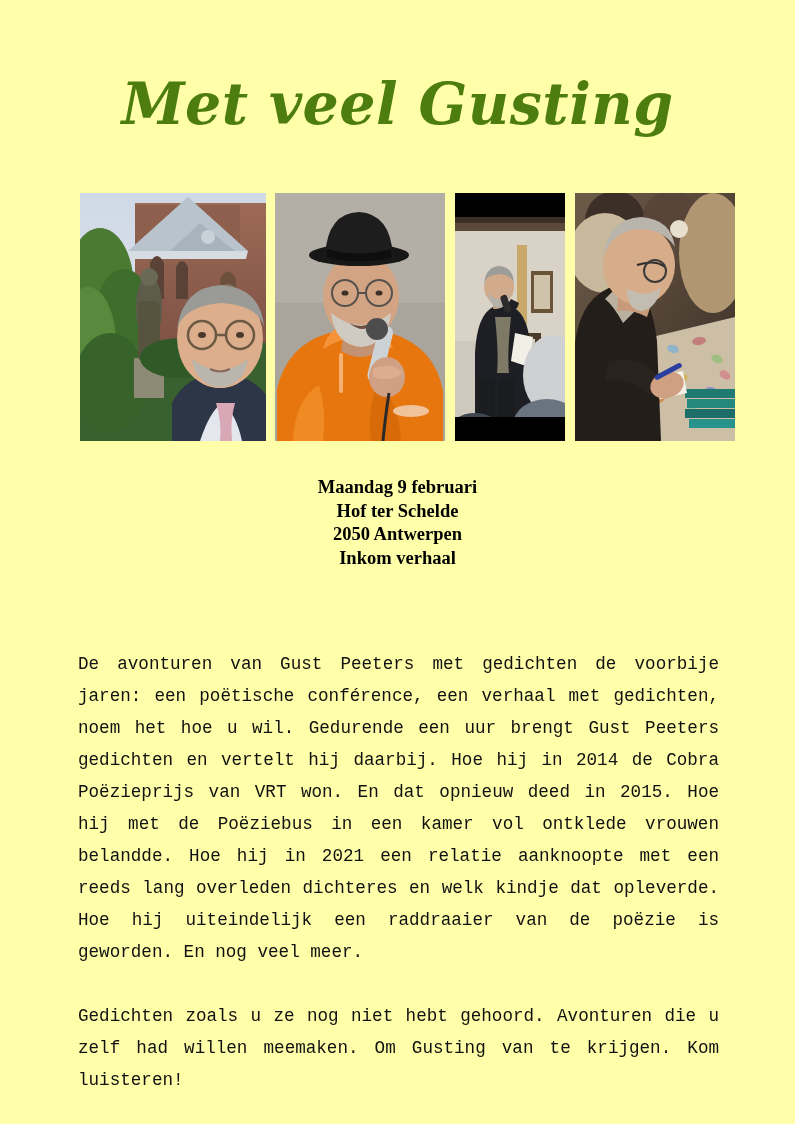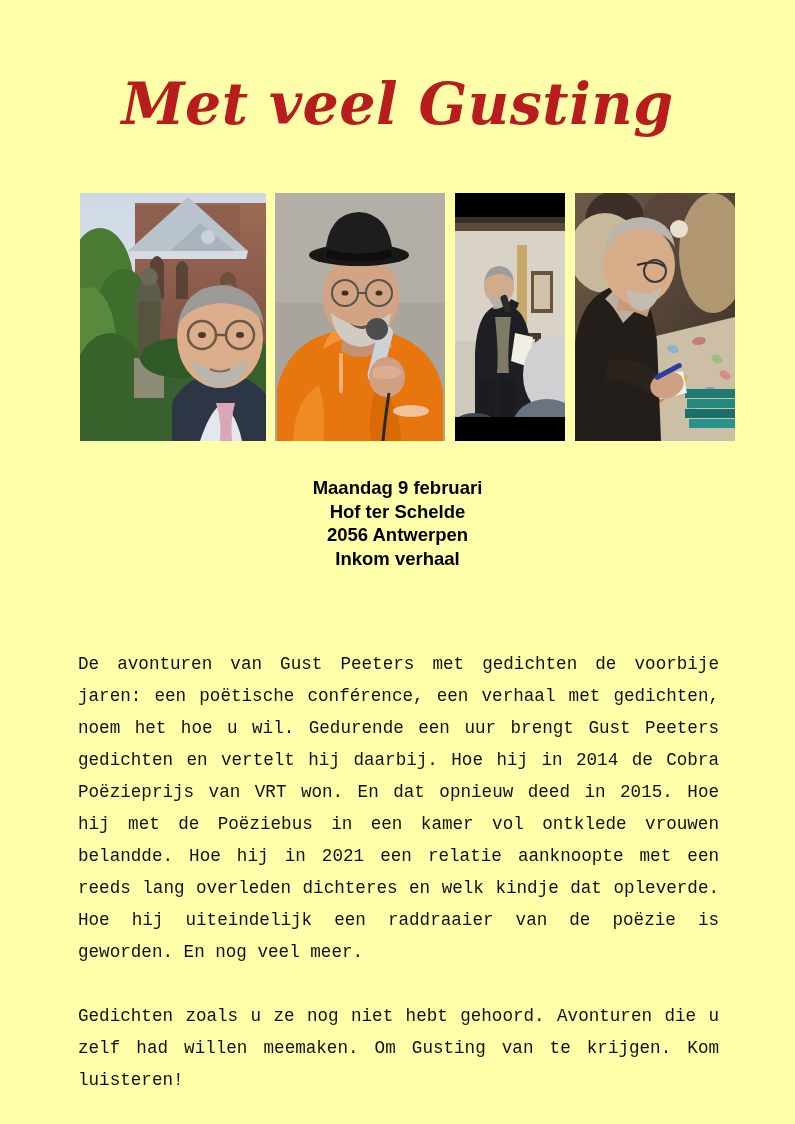--- a/index.html
+++ b/index.html
@@ -20,21 +20,21 @@
     position: absolute;
     left: 0;
     top: 72px;
     width: 795px;
     text-align: center;
     font-family: "DejaVu Serif", serif;
     font-style: italic;
     font-weight: bold;
     font-size: 57px;
     line-height: 64px;
-    color: #b91c1c;
+    color: #4d7c0f;
     letter-spacing: 0.5px;
     white-space: nowrap;
   }
 
   
   .photo-strip {
     position: absolute;
     left: 80px;
     top: 193px;
     width: 655px;
@@ -55,21 +55,21 @@
   .photo-3 { width: 110px; margin-right: 10px; }
   .photo-4 { width: 160px; }
 
   
   .event-details {
     position: absolute;
     left: 0;
     top: 476px;
     width: 795px;
     text-align: center;
-    font-family: Liberation Sans, sans-serif;
+    font-family: Liberation Serif, serif;
     font-weight: bold;
     font-size: 18.5px;
     line-height: 23.5px;
     color: #000000;
   }
   .event-details div { white-space: nowrap; }
 
   
   .body-copy {
     position: absolute;
@@ -305,20 +305,20 @@
       <ellipse cx="92" cy="192" rx="17" ry="13" fill="#cfa082" transform="rotate(-18 92 192)"></ellipse>
 
       <rect x="78" y="176" width="30" height="5" rx="2.5" transform="rotate(-28 93 178)" fill="#2b3fa0"></rect>
     </svg>
   </div>
 </div>
 
 <div class="event-details">
   <div>Maandag 9 februari</div>
   <div>Hof ter Schelde</div>
-  <div>2056 Antwerpen</div>
+  <div>2050 Antwerpen</div>
   <div>Inkom verhaal</div>
 </div>
 
 <div class="body-copy">
   <p>De avonturen van Gust Peeters met gedichten de voorbije jaren: een poëtische conférence, een verhaal met gedichten, noem het hoe u wil. Gedurende een uur brengt Gust Peeters gedichten en vertelt hij daarbij. Hoe hij in 2014 de Cobra Poëzieprijs van VRT won. En dat opnieuw deed in 2015.  Hoe hij met de Poëziebus in een kamer vol ontklede vrouwen belandde. Hoe hij in 2021 een relatie aanknoopte met een reeds lang overleden dichteres en welk kindje dat opleverde. Hoe hij uiteindelijk een raddraaier van de poëzie is geworden. En nog veel meer.</p>
   <p>Gedichten zoals u ze nog niet hebt gehoord. Avonturen die u zelf had willen meemaken. Om Gusting van te krijgen. Kom luisteren!</p>
 </div>
 
 </body></html>

